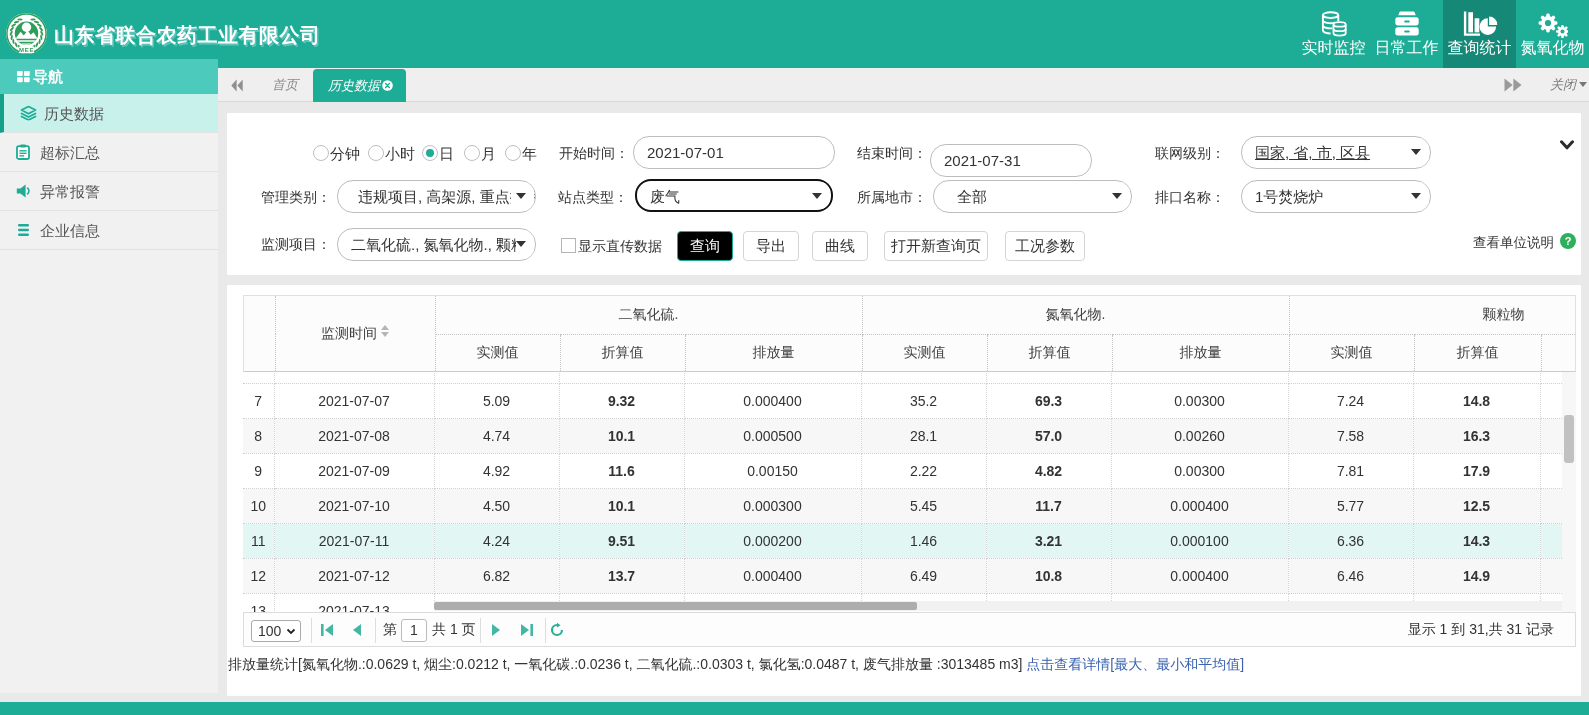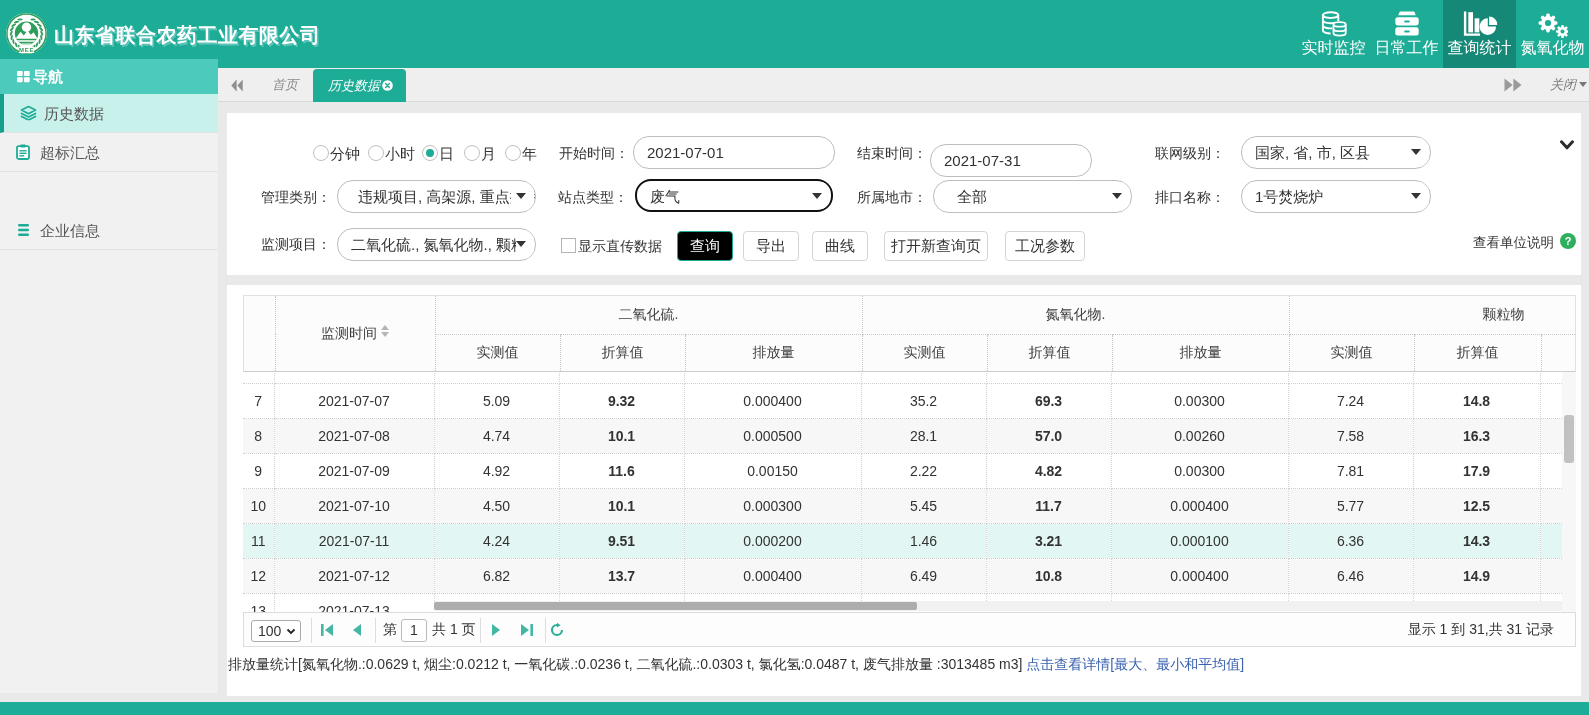--- a/index.html
+++ b/index.html
@@ -202,20 +202,27 @@
       <rect x="1" y="2.2" width="12" height="12.8" rx="1.8" fill="#fff" stroke="#1dac96" stroke-width="1.8"></rect>
       <rect x="4.2" y="0.4" width="5.6" height="3.2" rx="0.8" fill="#1dac96"></rect>
       <g stroke="#1dac96" stroke-width="1.4">
         <line x1="3.4" y1="6.8" x2="10.6" y2="6.8"></line>
         <line x1="3.4" y1="9.3" x2="10.6" y2="9.3"></line>
         <line x1="3.4" y1="11.8" x2="8.2" y2="11.8"></line>
       </g>
     </svg>
     <span class="txt">超标汇总</span>
   </div>
+  <div class="mitem" id="m3">
+    <svg width="15" height="14" viewBox="0 0 15 14">
+      <path d="M0.8 4.4 H4.4 L9.6 0.5 V13.5 L4.4 9.6 H0.8 Z" fill="#1dac96"></path>
+      <path d="M11.6 4.2 a3.6 3.6 0 0 1 0 5.6" stroke="#1dac96" stroke-width="1.6" fill="none" stroke-linecap="round"></path>
+    </svg>
+    <span class="txt">异常报警</span>
+  </div>
   <div class="mitem" id="m4">
     <svg style="left:18px" width="11" height="13" viewBox="0 0 11 13">
       <g fill="#1dac96">
         <rect x="0" y="0.5" width="11" height="2.4" rx="1.2"></rect>
         <rect x="0" y="5.3" width="11" height="2.4" rx="1.2"></rect>
         <rect x="0" y="10.1" width="11" height="2.4" rx="1.2"></rect>
       </g>
     </svg>
     <span class="txt">企业信息</span>
   </div>
@@ -255,21 +262,21 @@
 <div class="rlabel" style="left:439px">日</div>
 <div class="radio" style="left:464px"></div>
 <div class="rlabel" style="left:481px">月</div>
 <div class="radio" style="left:505px"></div>
 <div class="rlabel" style="left:522px">年</div>
 <div class="flabel" style="left:559px;top:145px">开始时间：</div>
 <div class="finput" style="left:633px;top:136px;width:202px;">2021-07-01</div>
 <div class="flabel" style="left:857px;top:145px">结束时间：</div>
 <div class="finput" style="left:930px;top:136px;width:162px;margin-top:8px;">2021-07-31</div>
 <div class="flabel" style="left:1155px;top:145px">联网级别：</div>
-<div class="finput" style="left:1241px;top:136px;width:190px;">国家, 省, 市, 区县<b class="cv"></b></div>
+<div class="finput" style="left:1241px;top:136px;width:190px;text-decoration:underline;">国家, 省, 市, 区县<b class="cv"></b></div>
 <svg class="abs" style="left:1560px;top:140px" width="14" height="11" viewBox="0 0 14 11">
     <path d="M1.5 1.8 L7 7.8 L12.5 1.8" stroke="#2b2b2b" stroke-width="3" fill="none" stroke-linecap="round" stroke-linejoin="round"></path>
   </svg>
 
 <div class="flabel" style="left:261px;top:189px">管理类别：</div>
 <div class="finput" style="left:337px;top:180px;width:199px;padding-left:20px;">违规项目, 高架源, 重点排污<b class="cv"></b></div>
 <div class="flabel" style="left:558px;top:189px">站点类型：</div>
 <div class="finput" style="left:635px;top:179px;width:198px;border:2px solid #111;">废气<b class="cv"></b></div>
 <div class="flabel" style="left:857px;top:189px">所属地市：</div>
 <div class="finput" style="left:933px;top:180px;width:199px;padding-left:23px;">全部<b class="cv"></b></div>

